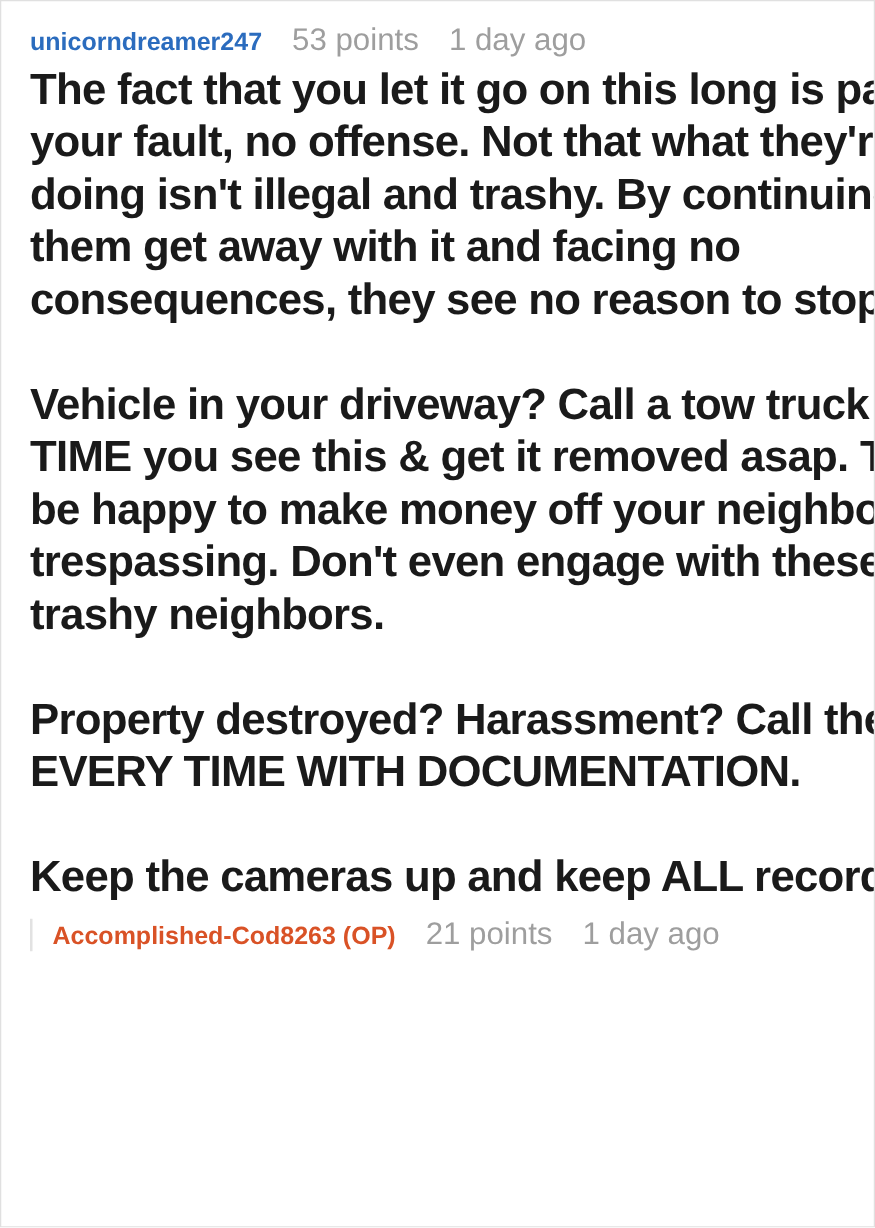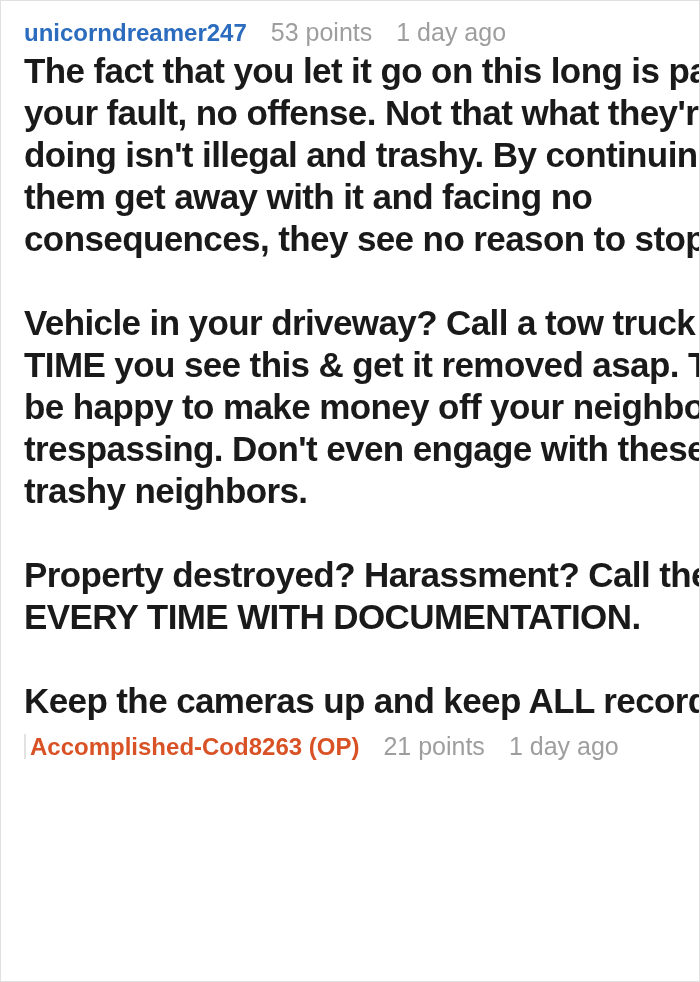--- a/index.html
+++ b/index.html
@@ -22,42 +22,42 @@
   }
   .comment-header {
     display: flex;
     align-items: baseline;
     gap: 24px;
     line-height: 24px;
     white-space: nowrap;
   }
   .author {
     font-weight: 700;
-    font-size: 24px;
+    font-size: 20px;
     cursor: pointer;
   }
   .author-blue  { color: var(--username-blue, #2b6cbe); }
   .author-orange{ color: var(--username-op-orange, #d95226); }
   .meta {
     font-size: 25px;
     color: var(--meta-gray, #9e9e9e);
   }
   .comment-body {
     margin-top: 5px;
     font-size: 35px;
     line-height: 42px;
     letter-spacing: -0.6px;
     color: var(--body-text, #1a1a1a);
     white-space: pre;
     font-weight: bold;
   }
   .reply {
     margin: 12px 24px 0 23px;
     border-left: 2px solid var(--threadline, #e2e2e2);
-    padding-left: 4px;
+    padding-left: 16px;
   }
   .reply .comment-body {
     margin-top: 6px;
   }
 </style>
 </head>
 <body>
 
 <div class="card">
 

